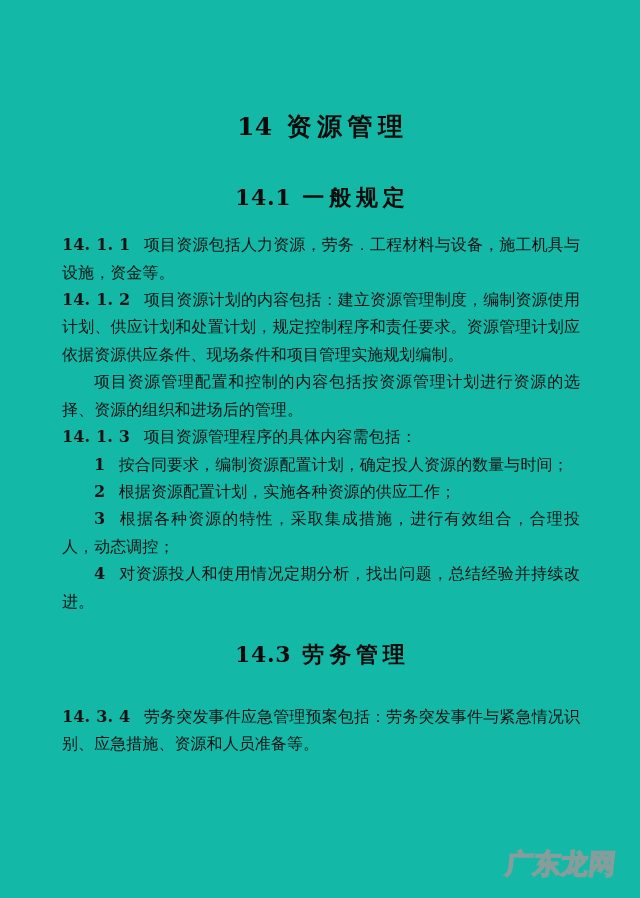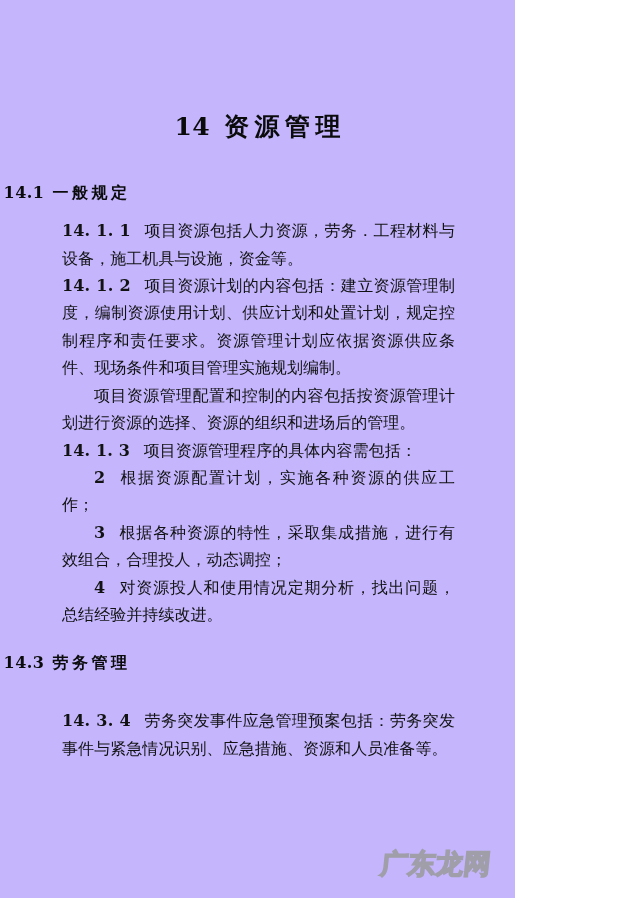--- a/index.html
+++ b/index.html
@@ -12,24 +12,24 @@
     width: 640px;
     height: 898px;
     overflow: hidden;
     font-family: "DejaVu Serif", "Liberation Serif", serif;
     color: #111111;
     position: relative;
   }
 
   .page {
     position: relative;
-    width: 515px;
+    width: 640px;
     height: 898px;
     box-sizing: border-box;
-    background: #c4b5fd;
+    background: #14b8a6;
   }
 
   
   .top-gap { height: 112px; }
 
   
   .chapter-title {
     text-align: center;
     font-size: 25px;
     font-weight: bold;
@@ -40,22 +40,22 @@
     color: #0b0b0b;
     font-family: "DejaVu Serif", "Liberation Serif", serif;
   }
   .chapter-title .num {
     letter-spacing: 0.02em;
     margin-right: 0.55em;
   }
 
   
   .section-heading {
-    text-align: left;
-    font-size: 16px;
+    text-align: center;
+    font-size: 22px;
     font-weight: bold;
     letter-spacing: 0.22em;
     padding-left: 0.22em;
     color: #0b0b0b;
   }
   .section-heading .num {
     letter-spacing: 0.03em;
     margin-right: 0.5em;
   }
 
@@ -136,20 +136,21 @@
 
     <p class="para clause"><span class="clause-label">14. 1. 1</span><span>项目资源包括人力资源，劳务．工程材料与设备，施工机具与设施，资金等。</span></p>
 
     <p class="para clause"><span class="clause-label">14. 1. 2</span><span>项目资源计划的内容包括：建立资源管理制度，编制资源使用计划、供应计划和处置计划，规定控制程序和责任要求。资源管理计划应依据资源供应条件、现场条件和项目管理实施规划编制。</span></p>
 
     <p class="para indent">项目资源管理配置和控制的内容包括按资源管理计划进行资源的选择、资源的组织和进场后的管理。</p>
 
 
     <p class="para clause"><span class="clause-label">14. 1. 3</span><span>项目资源管理程序的具体内容需包括：</span></p>
 
+    <p class="para subitem"><span class="subitem-num">1</span><span>按合同要求，编制资源配置计划，确定投人资源的数量与时间；</span></p>
 
     <p class="para subitem"><span class="subitem-num">2</span><span>根据资源配置计划，实施各种资源的供应工作；</span></p>
 
     <p class="para subitem"><span class="subitem-num">3</span><span>根据各种资源的特性，采取集成措施，进行有效组合，合理投人，动态调控；</span></p>
 
     <p class="para subitem"><span class="subitem-num">4</span><span>对资源投人和使用情况定期分析，找出问题，总结经验并持续改进。</span></p>
 
   </div>
 
   <h2 class="section-heading sec-3">

